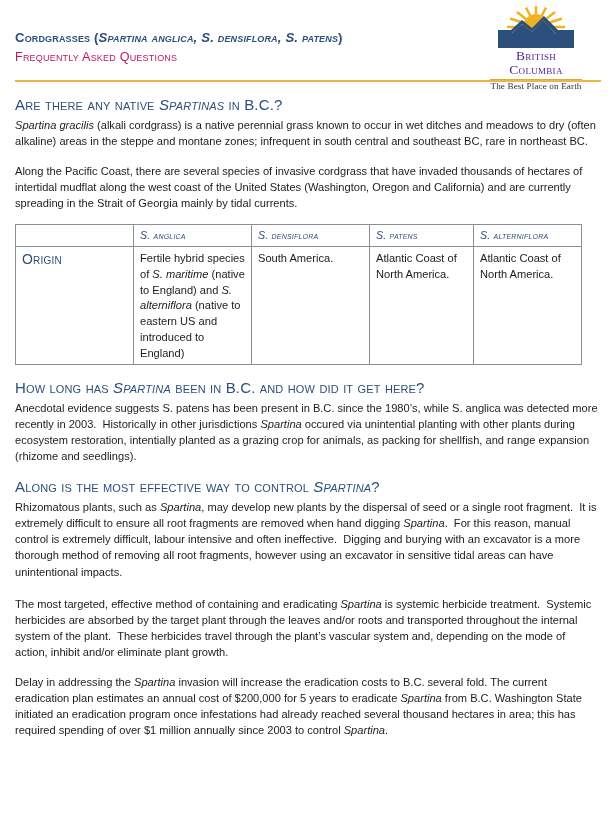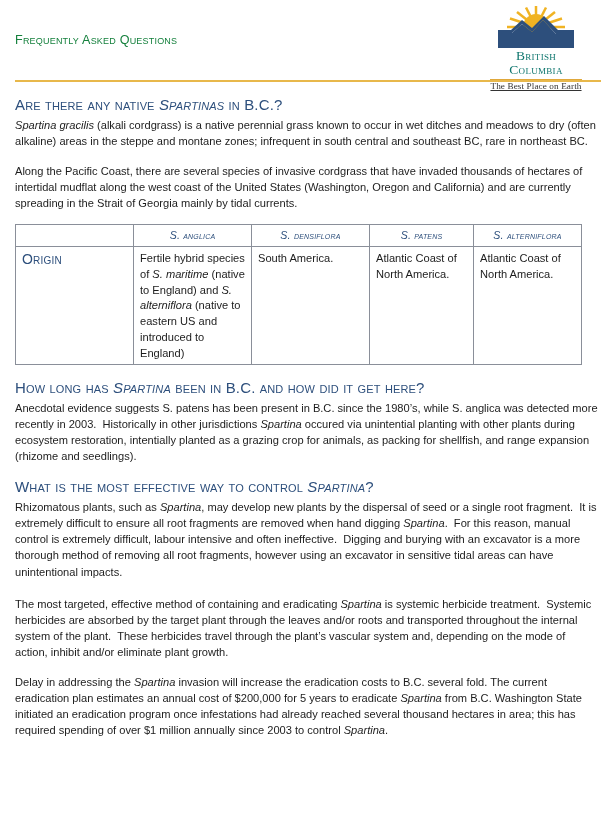--- a/index.html
+++ b/index.html
@@ -40,21 +40,21 @@
     letter-spacing: 0.15px;
     line-height: 1.25;
     white-space: nowrap;
   }
   .doc-title .ital {
     font-style: italic;
   }
   .doc-subtitle {
     font-size: 12.6px;
     font-weight: normal;
-    color: #15803d;
+    color: #be185d;
     font-variant: small-caps;
     letter-spacing: 0.2px;
     line-height: 1.35;
     margin-top: 2px;
   }
 
   
   .logo {
     position: absolute;
     right: 5px;
@@ -63,40 +63,39 @@
     text-align: center;
   }
   .logo-mark {
     width: 106px;
     height: 43px;
     margin: 0 auto;
     display: block;
   }
   .logo-bc {
     font-family: "Liberation Serif", serif;
-    color: #0f766e;
+    color: #4c1d95;
     font-variant: small-caps;
     font-size: 13.5px;
     line-height: 1.02;
     letter-spacing: 0.3px;
     margin-top: 1px;
   }
   .logo-bc .line2 { font-size: 13.5px; display:block; }
   .logo-rule {
     width: 92px;
     height: 1px;
     background: #e0a83b;
     margin: 2px auto 1px auto;
   }
   .logo-tag {
     font-family: "Liberation Serif", serif;
     font-size: 9.2px;
     color: #333333;
     letter-spacing: 0.1px;
-    text-decoration: underline;
   }
 
   .gold-rule {
     height: 2px;
     background: #e8b84b;
     margin: 12px 0 0 0;
   }
 
   
   .section {
@@ -146,21 +145,21 @@
     border: 1px solid #8a8f99;
     vertical-align: top;
     padding: 4px 6px 3px 6px;
   }
   table.spartina th {
     font-weight: normal;
     font-style: italic;
     font-variant: small-caps;
     font-size: 10.6px;
     color: #2d4f7c;
-    text-align: center;
+    text-align: left;
     letter-spacing: 0.2px;
     height: 14px;
   }
   table.spartina th.blank { border-left: 1px solid #8a8f99; }
   td.rowhead {
     font-variant: small-caps;
     font-size: 14px;
     color: #2d4f7c;
     letter-spacing: 0.2px;
   }
@@ -172,20 +171,21 @@
   td.tall { height: 104px; }
 </style>
 </head>
 <body>
 
 <div class="page">
 
   <div class="header">
 
     <div class="title-block">
+      <div class="doc-title"><span>Cordgrasses (</span><span class="ital">Spartina anglica, S. densiflora, S. patens</span><span>)</span></div>
       <div class="doc-subtitle">Frequently Asked Questions</div>
     </div>
 
     <div class="logo">
       <svg class="logo-mark" viewBox="0 0 212 86">
 
         <g fill="#f0b323">
           <circle cx="106" cy="44" r="26"></circle>
           <g stroke="#f0b323" stroke-width="5" stroke-linecap="butt">
             <line x1="106" y1="44" x2="106" y2="2"></line>
@@ -255,21 +255,21 @@
       </tbody>
     </table>
   </div>
 
   <div class="section">
     <h2 class="q"><span>How long has </span><span class="ital">Spartina</span><span> been in B.C. and how did it get here?</span></h2>
     <p class="body">Anecdotal evidence suggests S. patens has been present in B.C. since the 1980’s, while S. anglica was detected more recently in 2003.&nbsp; Historically in other jurisdictions <em class="ital-txt">Spartina</em> occured via unintential planting with other plants during ecosystem restoration, intentially planted as a grazing crop for animals, as packing for shellfish, and range expansion (rhizome and seedlings).</p>
   </div>
 
   <div class="section">
-    <h2 class="q"><span>What is the most effective way to control </span><span class="ital">Spartina</span><span>?</span></h2>
+    <h2 class="q"><span>Along is the most effective way to control </span><span class="ital">Spartina</span><span>?</span></h2>
     <p class="body">Rhizomatous plants, such as <em class="ital-txt">Spartina</em>, may develop new plants by the dispersal of seed or a single root fragment.&nbsp; It is extremely difficult to ensure all root fragments are removed when hand digging <em class="ital-txt">Spartina</em>.&nbsp; For this reason, manual control is extremely difficult, labour intensive and often ineffective.&nbsp; Digging and burying with an excavator is a more thorough method of removing all root fragments, however using an excavator in sensitive tidal areas can have unintentional impacts.</p>
     <p class="body">The most targeted, effective method of containing and eradicating <em class="ital-txt">Spartina</em> is systemic herbicide treatment.&nbsp; Systemic herbicides are absorbed by the target plant through the leaves and/or roots and transported throughout the internal system of the plant.&nbsp; These herbicides travel through the plant’s vascular system and, depending on the mode of action, inhibit and/or eliminate plant growth.</p>
   </div>
 
   <div class="section">
     <p class="body">Delay in addressing the <em class="ital-txt">Spartina</em> invasion will increase the eradication costs to B.C. several fold. The current eradication plan estimates an annual cost of $200,000 for 5 years to eradicate <em class="ital-txt">Spartina</em> from B.C. Washington State initiated an eradication program once infestations had already reached several thousand hectares in area; this has required spending of over $1 million annually since 2003 to control <em class="ital-txt">Spartina</em>.</p>
   </div>
 
 </div>
 

